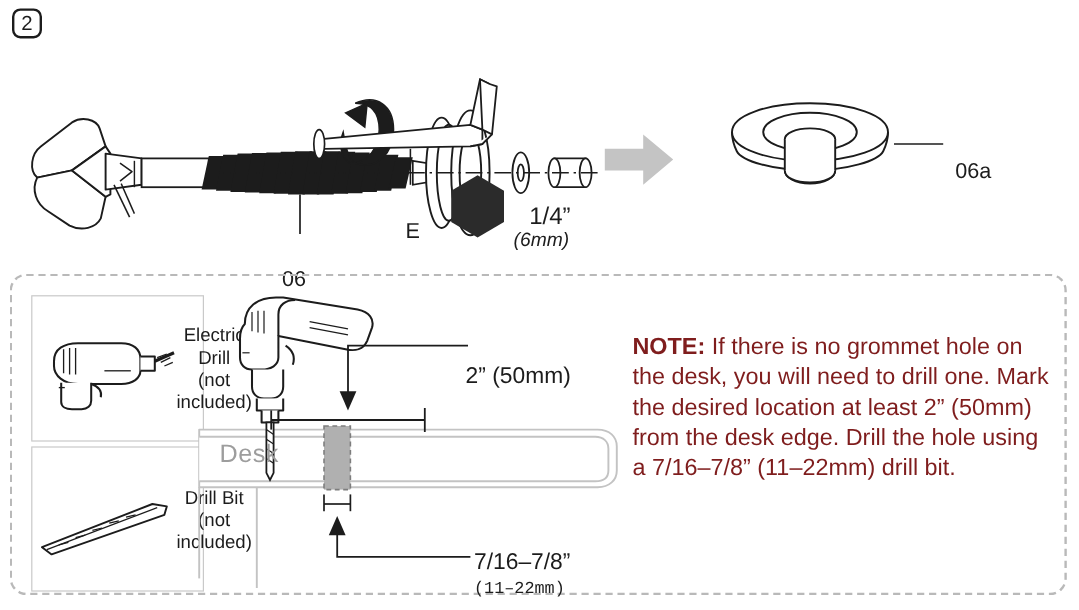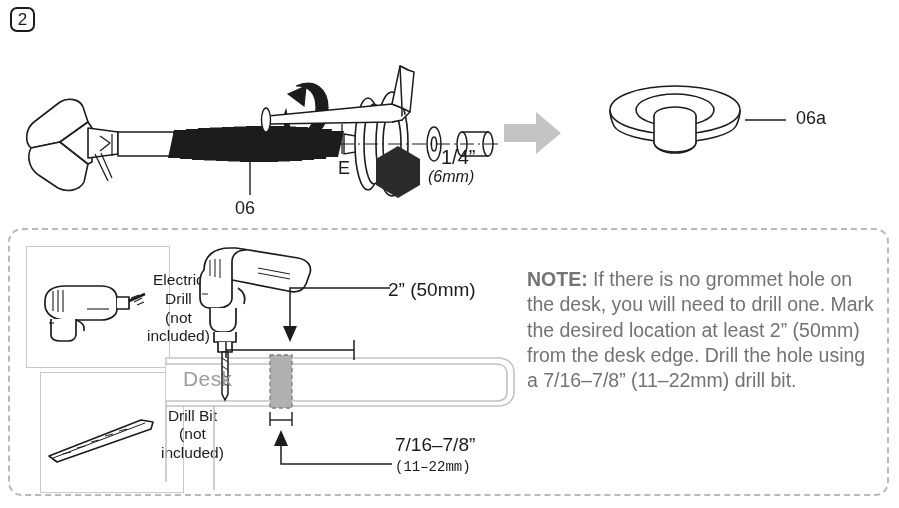--- a/index.html
+++ b/index.html
@@ -42,20 +42,21 @@
     letter-spacing: -0.1px;
     white-space: nowrap;
   }
 
   
   .lbl {
     position: absolute;
     font-size: 18px;
     white-space: pre;
     line-height: 1.12;
+    margin-top: 24px;
   }
 
   
   #clamp-figure {
     position: absolute;
     left: 0; top: 50px;
     width: 500px; height: 160px;
   }
   #gray-arrow {
     position: absolute;
@@ -84,44 +85,44 @@
     position: absolute;
     left: 26px;
     width: 144px;
     border: 1.5px solid #c9c9c9;
     background: #fff;
     box-sizing: border-box;
     display: flex;
     align-items: center;
   }
   #tool-box-drill { top: 246px; height: 122px; }
-  #tool-box-bit   { top: 372px; height: 121px; margin-left: 14px; }
+  #tool-box-bit   { top: 372px; height: 121px; }
   .tool-caption {
     text-align: center;
     font-size: 15.5px;
     line-height: 1.2;
     color: #1c1c1c;
   }
   #desk-label {
     position: absolute;
     left: 183px;
     top: 367px;
     font-size: 21px;
     color: #9d9d9d;
     letter-spacing: 0.4px;
   }
 
   #note-block {
     position: absolute;
     left: 527px;
-    top: 267px;
+    top: 277px;
     width: 350px;
     font-size: 19.5px;
     line-height: 1.30;
-    color: #737373;
+    color: #7f1d1d;
   }
   #note-block b { font-weight: bold; }
 
   svg { display: block; overflow: visible; }
 </style>
 </head>
 <body>
 
 <div id="step-header">
   <div id="step-badge">2</div>

